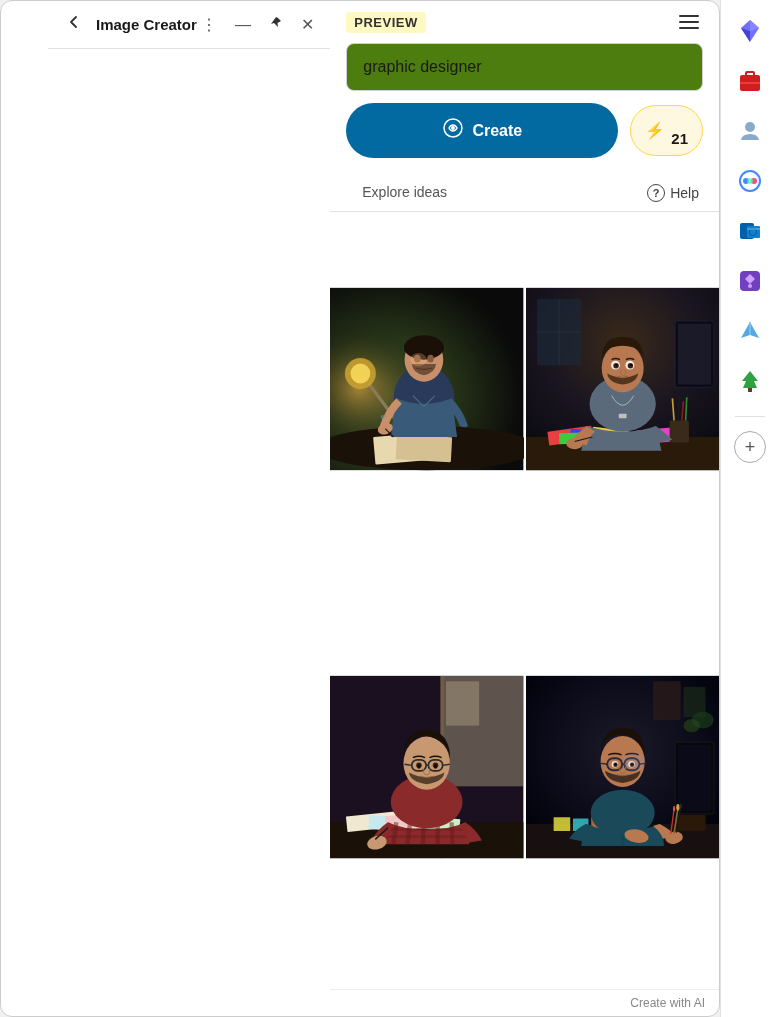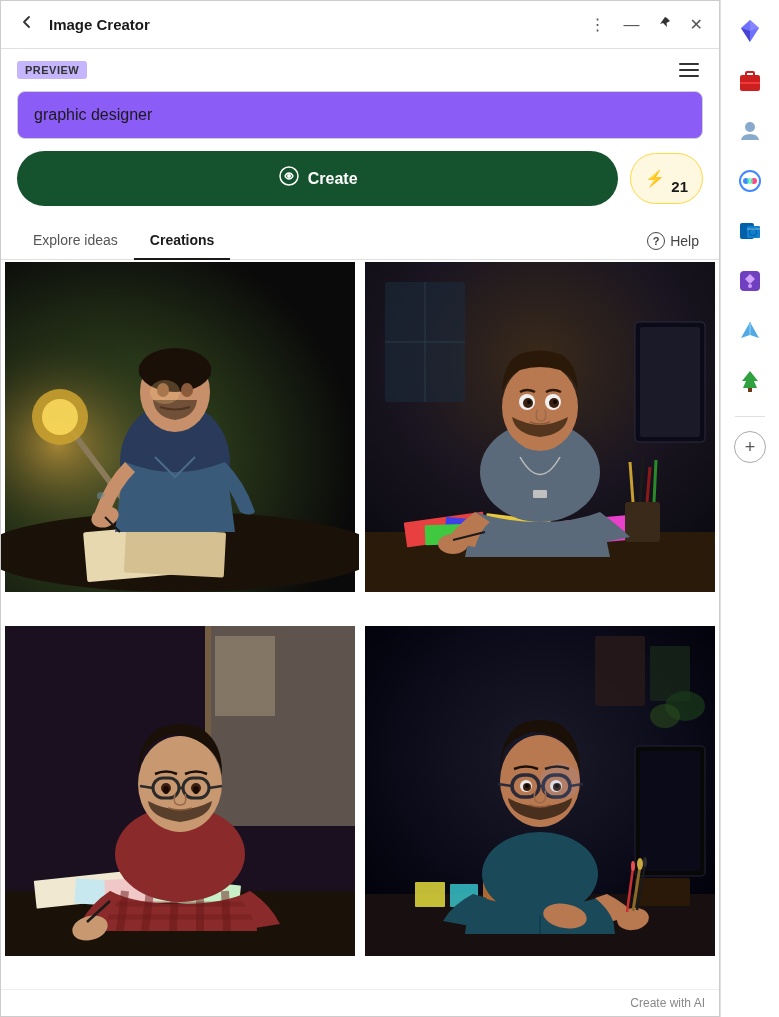--- a/index.html
+++ b/index.html
@@ -11,25 +11,26 @@
       display: flex;
       overflow: hidden;
     }
 
     
     .main-window {
       width: 720px;
       height: 1017px;
       background: #fff;
       border: 1px solid #ccc;
-      border-radius: 0;
-      display: flex;
-      flex-direction: column;
+      border-radius: 12px;
+      display: flex;
+      flex-direction: row;
       overflow: hidden;
       position: relative;
+      padding-left: 47px;
     }
 
     
     .title-bar {
       display: flex;
       align-items: center;
       padding: 8px 12px;
       background: #fff;
       border-bottom: 1px solid #e0e0e0;
       height: 48px;
@@ -91,23 +92,23 @@
 
     
     .inner-header {
       display: flex;
       align-items: center;
       justify-content: space-between;
       padding: 10px 16px;
       flex-shrink: 0;
     }
     .preview-badge {
-      background: #c4b5fd;
+      background: #fef9c3;
       color: #333;
-      font-size: 11px;
+      font-size: 13px;
       font-weight: 600;
       padding: 3px 8px;
       border-radius: 3px;
       letter-spacing: 0.5px;
     }
     .hamburger-btn {
       background: none;
       border: none;
       cursor: pointer;
       display: flex;
@@ -129,34 +130,34 @@
       flex-shrink: 0;
     }
     .search-box {
       width: 100%;
       border: 1.5px solid #d0d0d0;
       border-radius: 8px;
       padding: 14px 16px;
       font-size: 16px;
       color: #1a1a1a;
       outline: none;
-      background: #8b5cf6;
+      background: #4d7c0f;
     }
 
     
     .create-row {
       display: flex;
       align-items: center;
       padding: 0 16px 16px 16px;
       gap: 12px;
       flex-shrink: 0;
     }
     .create-btn {
       flex: 1;
-      background: #14532d;
+      background: #0369a1;
       color: #fff;
       border: none;
       border-radius: 50px;
       padding: 14px 24px;
       font-size: 16px;
       font-weight: 600;
       cursor: pointer;
       display: flex;
       align-items: center;
       justify-content: center;
@@ -365,23 +366,20 @@
         <span class="coins-icon">⚡</span>
         <span class="coins-count">21</span>
       </div>
     </div>
 
     <div class="tabs-row">
       <div class="tabs-left">
         <div class="tab-item">
           <span>Explore ideas</span>
         </div>
-        <div class="tab-item active">
-          <span>Creations</span>
-        </div>
       </div>
       <button class="help-btn">
         <span class="help-circle">?</span>
         <span>Help</span>
       </button>
     </div>
 
     <div class="image-grid">
 
       <div class="image-cell">

